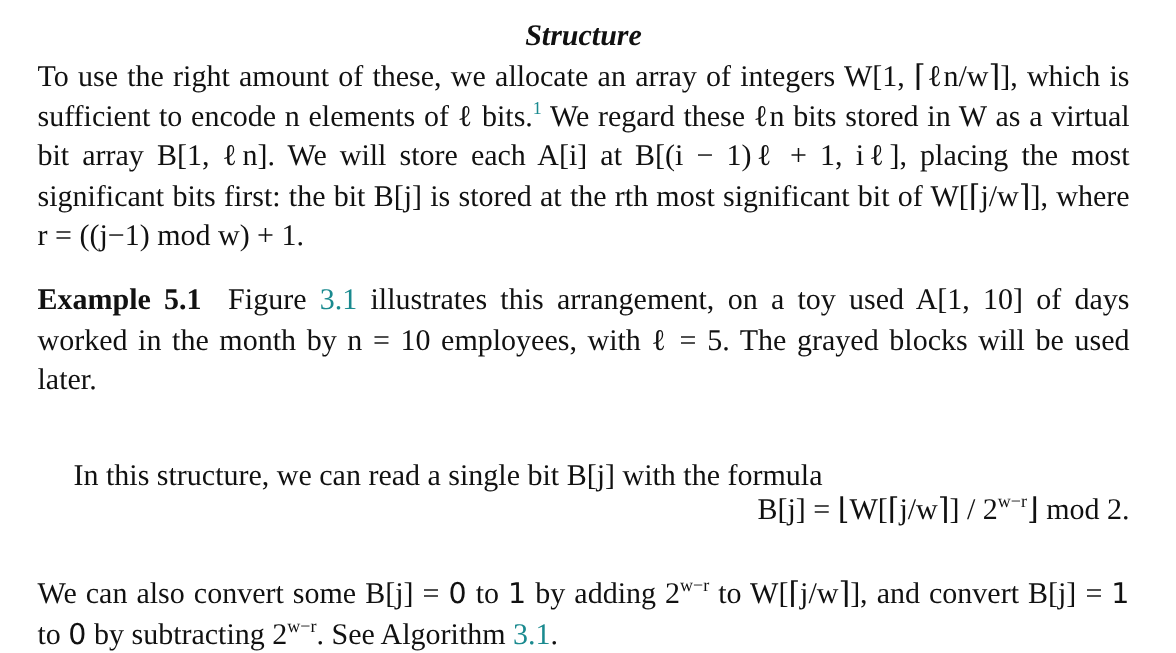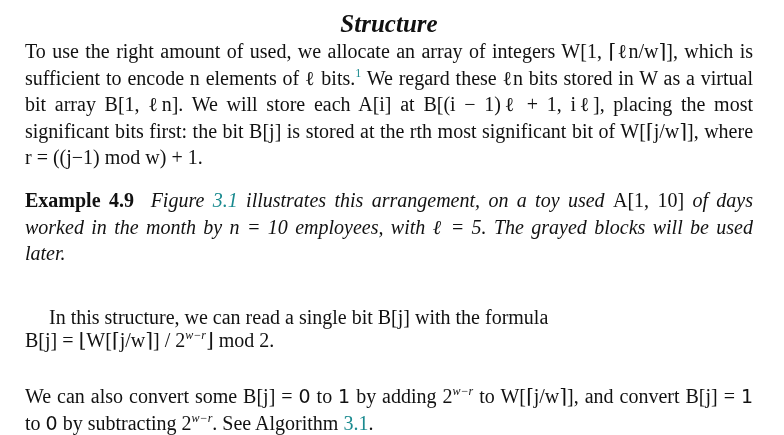--- a/index.html
+++ b/index.html
@@ -18,21 +18,21 @@
     .page {
       position: absolute;
       left: 25px;
       top: 0;
       width: 728px;
     }
     .section-title {
       text-align: center;
       font-weight: bold;
       font-style: italic;
-      font-size: 25px;
+      font-size: 20px;
       margin: 0;
       position: absolute;
       top: 12px;
       left: 0;
       width: 728px;
       line-height: 24px;
     }
     .para {
       font-size: 20px;
       line-height: 26.5px;
@@ -43,53 +43,53 @@
       width: 728px;
     }
     .p1 { top: 38px; }
     .p2 { top: 187px; }
     .p3 { top: 284px; left: 24px; width: 704px; margin-top: 20px; }
     .formula {
       position: absolute;
       top: 327px;
       left: 0;
       width: 728px;
-      text-align: left;
+      text-align: right;
       font-size: 20px;
       line-height: 26px;
     }
     .p4 { top: 371px; margin-top: 12px; }
-    .it { font-style: italic; }
+    .it { }
     .bold { font-weight: bold; }
     .link { color: #1a8a8f; }
     sup {
       font-size: 12px;
       line-height: 0;
       vertical-align: 8px;
     }
     .sans { font-family: "DejaVu Sans", "Liberation Sans", sans-serif; font-size: 19px; }
   </style>
 </head>
 <body>
 
 <div class="page">
 
   <h3 class="section-title">Structure</h3>
 
   <p class="para p1">
-    <span>To use the right amount of used, we allocate an array of integers W[1, ⌈ℓn/w⌉], which</span>
+    <span>To use the right amount of these, we allocate an array of integers W[1, ⌈ℓn/w⌉], which</span>
     <span>is sufficient to encode n elements of ℓ bits.</span><sup class="link">1</sup>
     <span>We regard these ℓn bits stored in W as a</span>
     <span>virtual bit array B[1, ℓn]. We will store each A[i] at B[(i − 1)ℓ + 1, iℓ], placing the most</span>
     <span>significant bits first: the bit B[j] is stored at the rth most significant bit of W[⌈j/w⌉],</span>
     <span>where r = ((j−1) mod w) + 1.</span>
   </p>
 
   <p class="para p2">
-    <span class="bold">Example 4.9</span>&nbsp;
+    <span class="bold">Example 5.1</span>&nbsp;
     <span class="it">Figure </span><span class="it link">3.1</span><span class="it"> illustrates this arrangement, on a toy used </span><span>A[1, 10]</span><span class="it"> of days worked in the month by n = 10 employees, with ℓ = 5. The grayed blocks will be used later.</span>
   </p>
 
   <p class="para p3">In this structure, we can read a single bit B[j] with the formula</p>
 
   <div class="formula">
     <span>B[j] = ⌊W[⌈j/w⌉] / 2</span><sup class="it">w−r</sup><span>⌋  mod 2.</span>
   </div>
 
   <p class="para p4">

